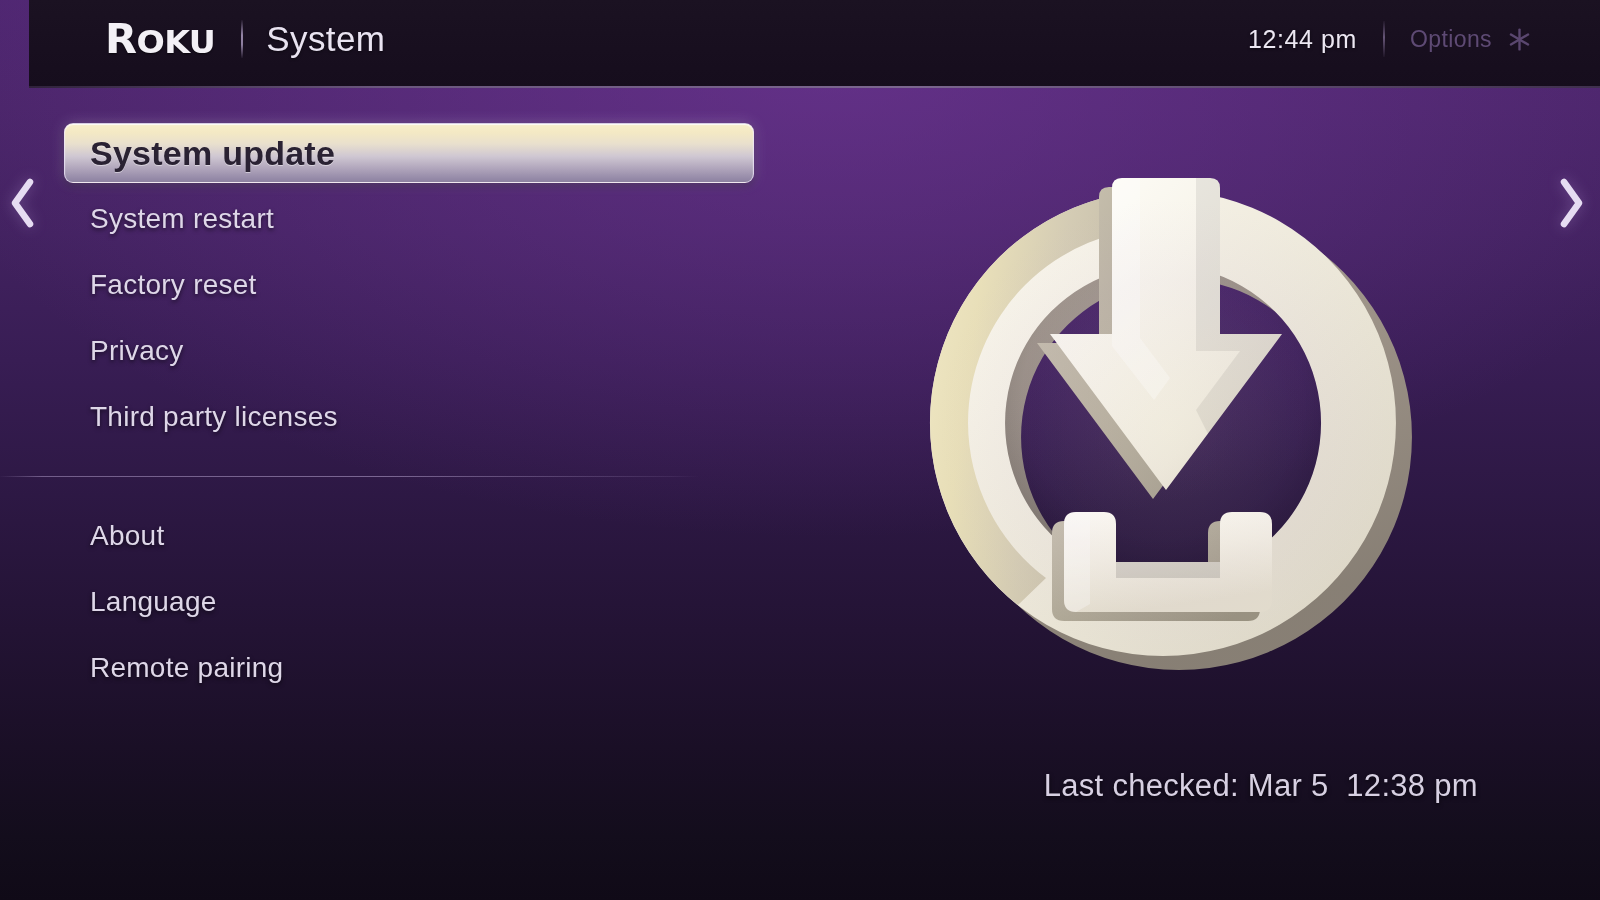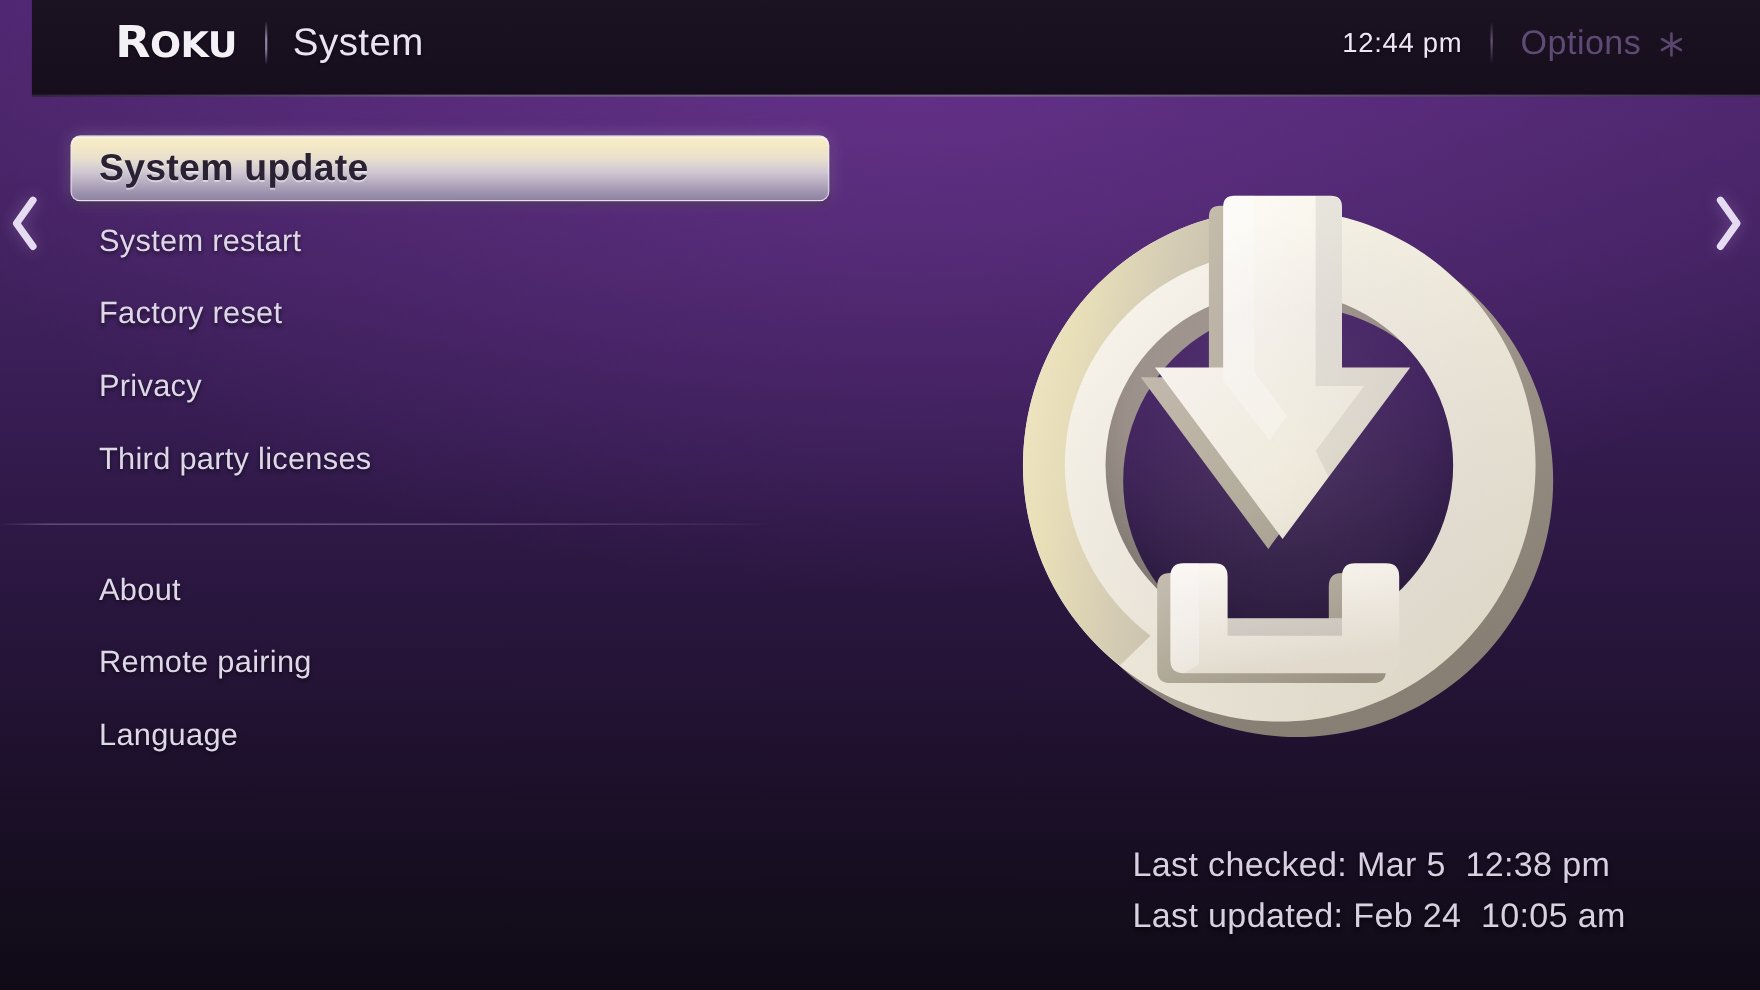--- a/index.html
+++ b/index.html
@@ -63,21 +63,21 @@
   .hdr-right { position:absolute; right:96px; top:0; height:78px; display:flex; align-items:center; }
   .hdr-time {
     color:#ece7f2; font-size:25px; letter-spacing:0.6px;
     text-shadow:0 1px 3px rgba(0,0,0,0.5);
   }
   .hdr-divider2 {
     width:2px; height:36px; margin:0 25px 0 26px;
     background:linear-gradient(180deg, rgba(150,130,175,0.05), rgba(165,142,190,0.55) 45%, rgba(150,130,175,0.05));
   }
   .hdr-options {
-    color:#5e4a74; font-size:31px; letter-spacing:0.4px;
+    color:#5e4a74; font-size:23px; letter-spacing:0.4px;
     display:flex; align-items:center; gap:14px;
   }
   .options-star { display:inline-block; width:27px; height:27px; opacity:0.95; }
 
   
   .nav-chevron {
     position:absolute; top:166px; width:46px; height:78px; z-index:4;
     display:flex; align-items:center; justify-content:center;
   }
   #chev-left { left:0px; }
@@ -219,25 +219,25 @@
       <div class="menu-label">Third party licenses</div>
     </div>
 
     <div class="menu-divider"></div>
 
     <div class="menu-row">
       <div class="menu-label">About</div>
     </div>
 
     <div class="menu-row">
+      <div class="menu-label">Language</div>
+    </div>
+
+    <div class="menu-row">
       <div class="menu-label">Remote pairing</div>
-    </div>
-
-    <div class="menu-row">
-      <div class="menu-label">Language</div>
     </div>
 
 
   </div>
 
   <div id="icon-wrap">
     <div class="icon-glow"></div>
     <svg width="570" height="600" viewBox="0 0 570 600">
       <defs>
         <linearGradient id="ringFace" x1="0" y1="0" x2="1" y2="1">
@@ -387,16 +387,15 @@
           <stop offset="100%" stop-color="#412160"></stop>
         </linearGradient>
       </defs>
 
       <path d="M 244 10 L 246 10 L 246 120 L 244 120 Z" fill="none"></path>
     </svg>
   </div>
 
   <div id="status">
     <div class="status-line">Last checked: Mar 5  12:38 pm</div>
-    <div class="status-line">Last updated: Feb 24  10:05 am</div>
   </div>
 
 </div>
 
 </body></html>

